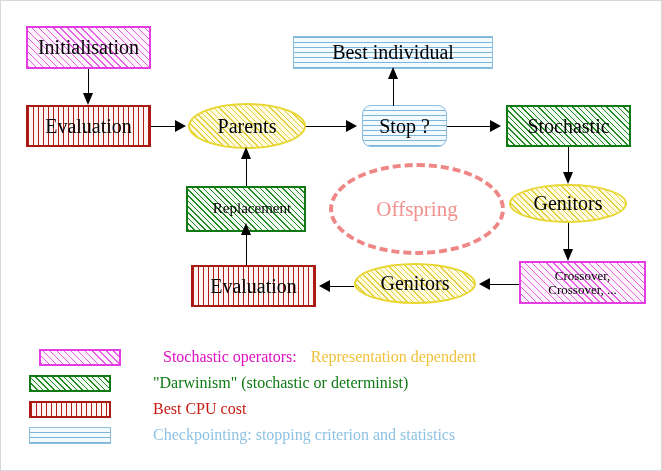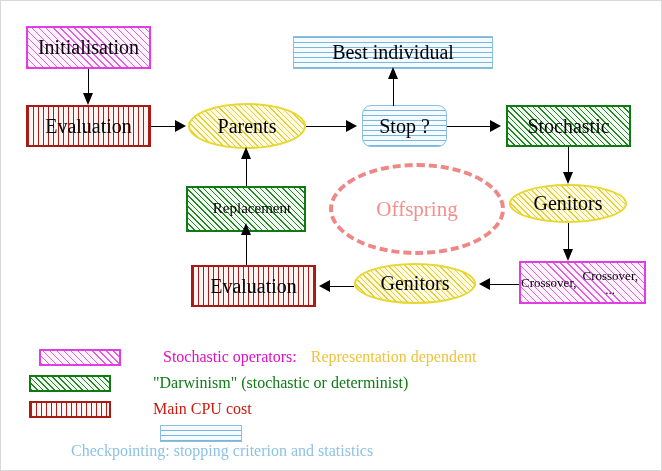--- a/index.html
+++ b/index.html
@@ -104,21 +104,21 @@
   </div>
 
   <div class="node h-green t20" style="left:505px;top:104px;width:125px;height:42px;">
     <span>Stochastic</span>
   </div>
 
   <div class="node h-yellow-ell t19" style="left:508px;top:183px;width:118px;height:39px;">
     <span>Genitors</span>
   </div>
 
-  <div class="node h-magenta t13" style="left:518px;top:260px;width:127px;height:43px;flex-direction:row;justify-content:center;">
+  <div class="node h-magenta t13" style="left:518px;top:260px;width:127px;height:43px;flex-direction:column;justify-content:center;">
     <span>Crossover,</span>
     <span>Crossover, ...</span>
   </div>
 
   <div class="node h-yellow-ell t20" style="left:353px;top:262px;width:122px;height:41px;">
     <span>Genitors</span>
   </div>
 
   <div class="node h-red t20" style="left:190px;top:264px;width:125px;height:42px;">
     <span>Evaluation</span>
@@ -178,25 +178,25 @@
     <div class="lg-row" style="top:36px;">
       <div class="lg-sw h-green"></div>
       <div class="lg-txt">
         <span class="c-green">"Darwinism" (stochastic or determinist)</span>
       </div>
     </div>
 
     <div class="lg-row" style="top:62px;">
       <div class="lg-sw h-red"></div>
       <div class="lg-txt">
-        <span class="c-red">Main CPU cost</span>
-      </div>
-    </div>
-
-    <div class="lg-row" style="top:88px;flex-direction:column;">
+        <span class="c-red">Best CPU cost</span>
+      </div>
+    </div>
+
+    <div class="lg-row" style="top:88px;">
       <div class="lg-sw h-blue"></div>
       <div class="lg-txt">
         <span class="c-blue">Checkpointing: stopping criterion and statistics</span>
       </div>
     </div>
 
   </div>
 
 </div>
 

